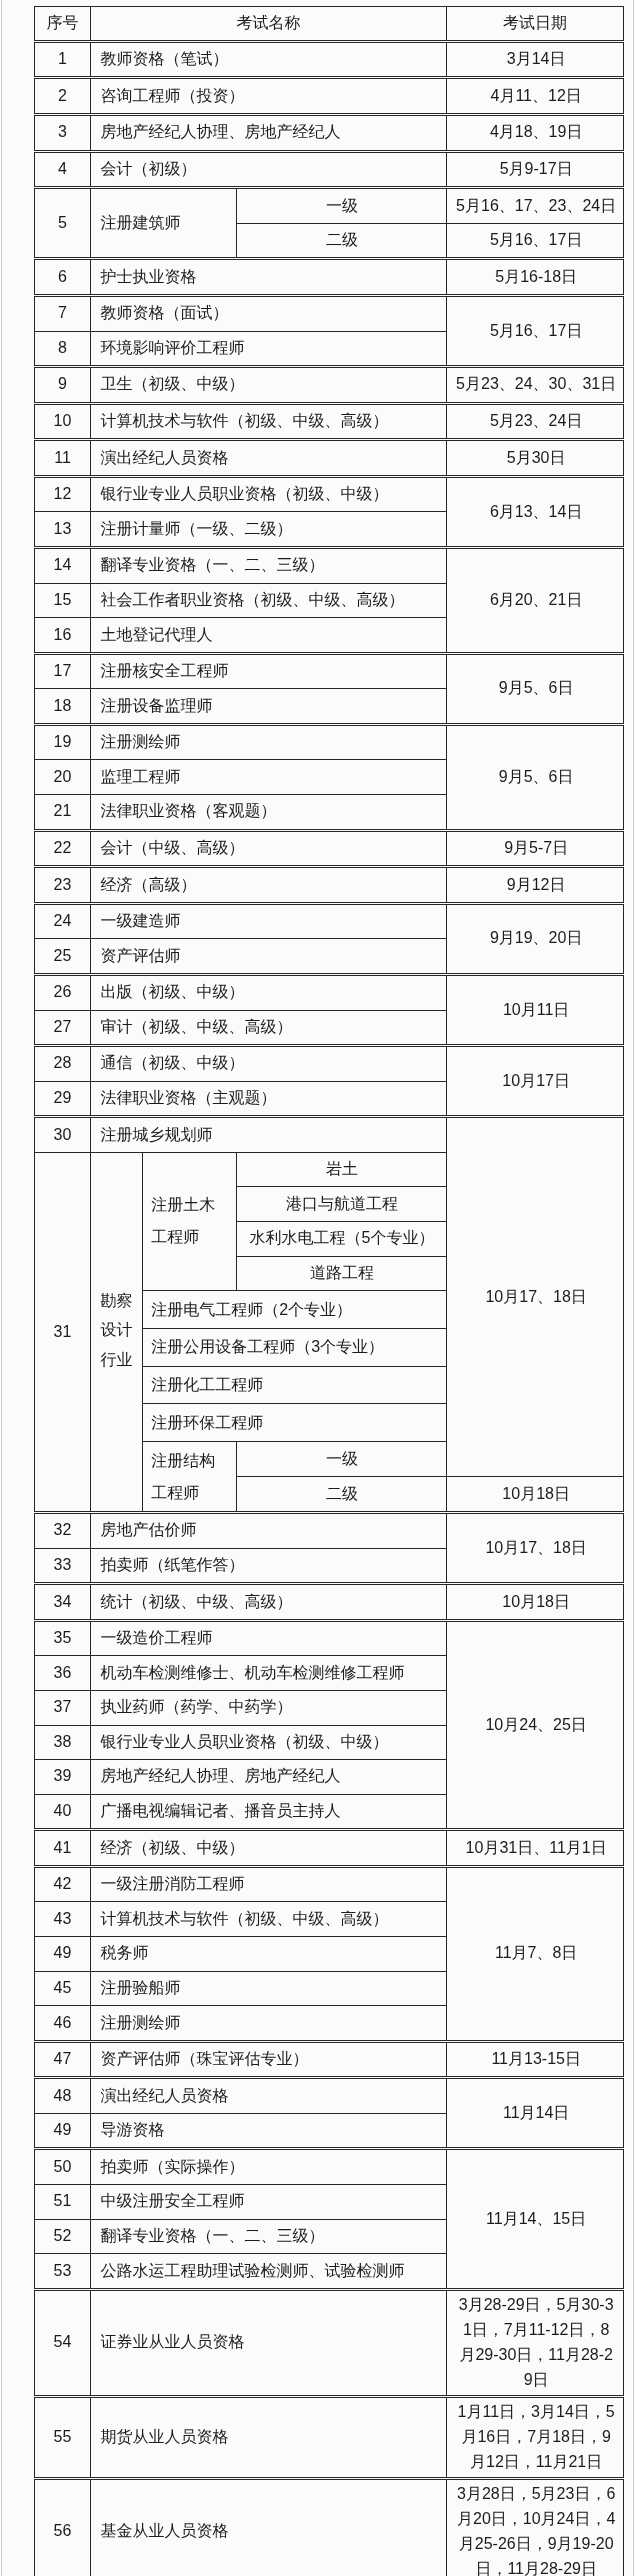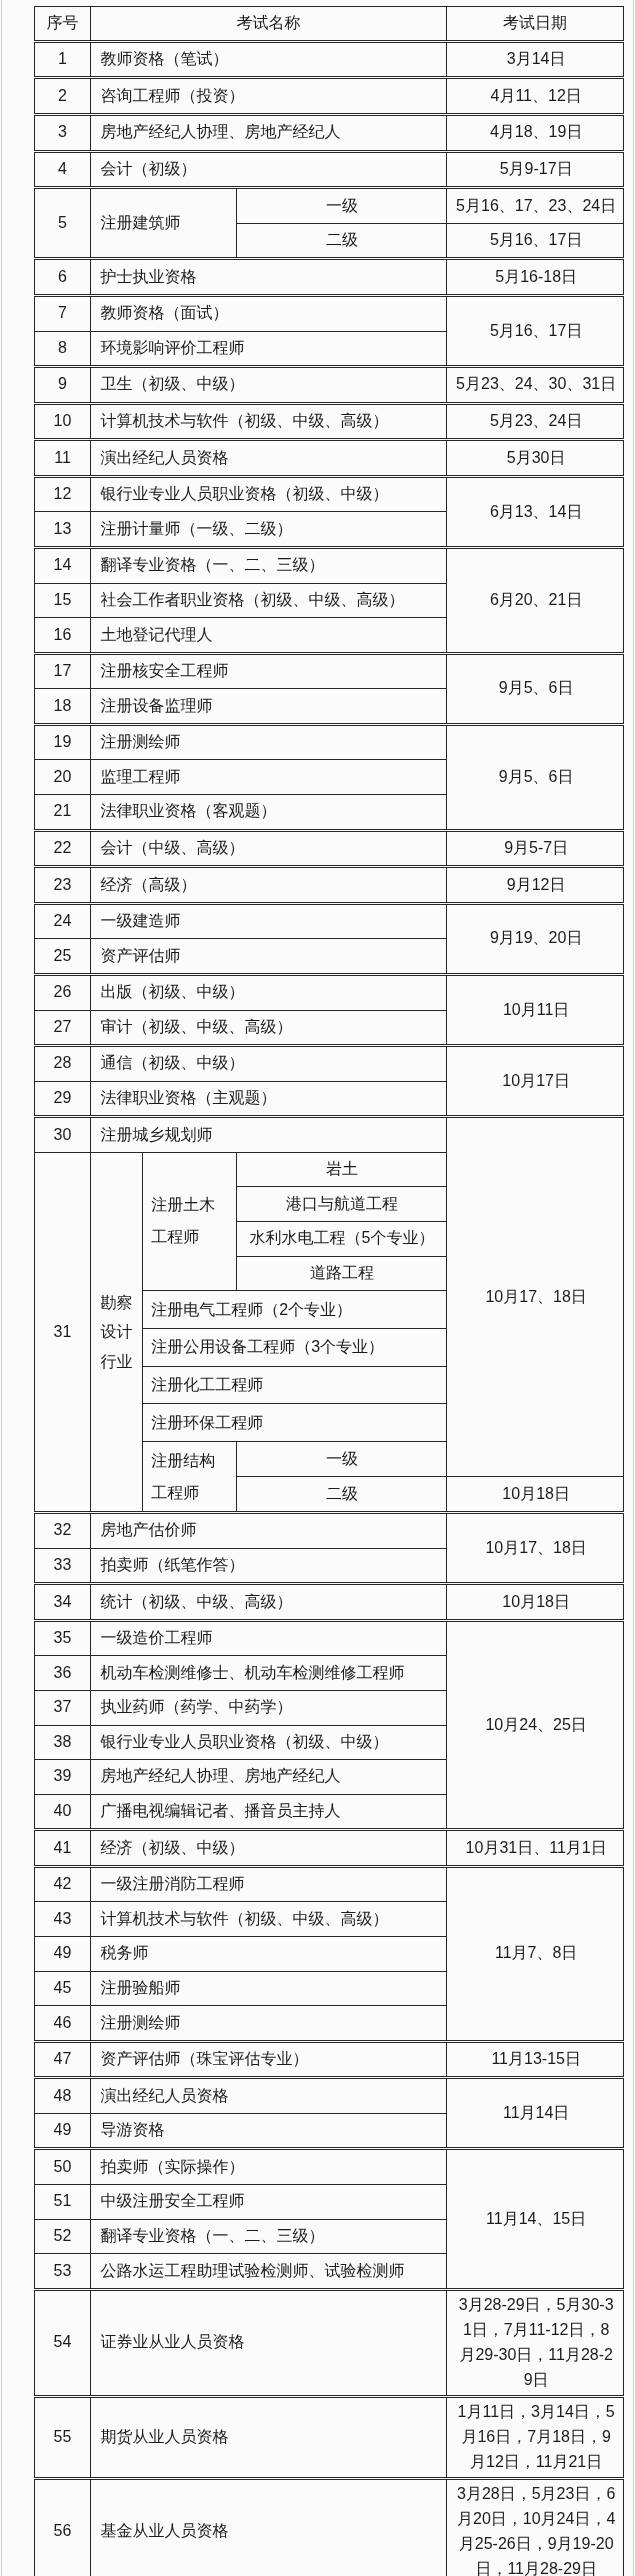--- a/index.html
+++ b/index.html
@@ -36,21 +36,21 @@
   }
   .exam-table td { height:34px; line-height:1.8; }
 
   
   .exam-table tr.major td, .exam-table tr.major th { border-top:3.5px double #262626; }
 
   .exam-table td.seq   { text-align:center; padding:1.2px 2.4px; }
   .exam-table td.name  { text-align:left; padding:2.4px 5.9px 2.4px 9.4px; }
   .exam-table td.sub   { text-align:center; padding:2.4px 5.9px 2.4px 7px; }
   .exam-table td.gname { text-align:left; padding:2.4px 5.9px 2.4px 8.2px; line-height:2.0; }
-  .exam-table td.group { text-align:center; padding:2.4px 3.5px; line-height:1.85; }
+  .exam-table td.group { text-align:center; padding:2.4px 3.5px; line-height:1.85;font-family:Liberation Mono, monospace; }
   .exam-table td.date  {
     text-align:center; padding:2.4px 5.9px 2.4px 8.2px;
     word-break:break-all; line-height:1.55;
   }
 </style>
 </head>
 <body>
 
 <div class="page-edge left"></div>
 <div class="page-edge right"></div>

